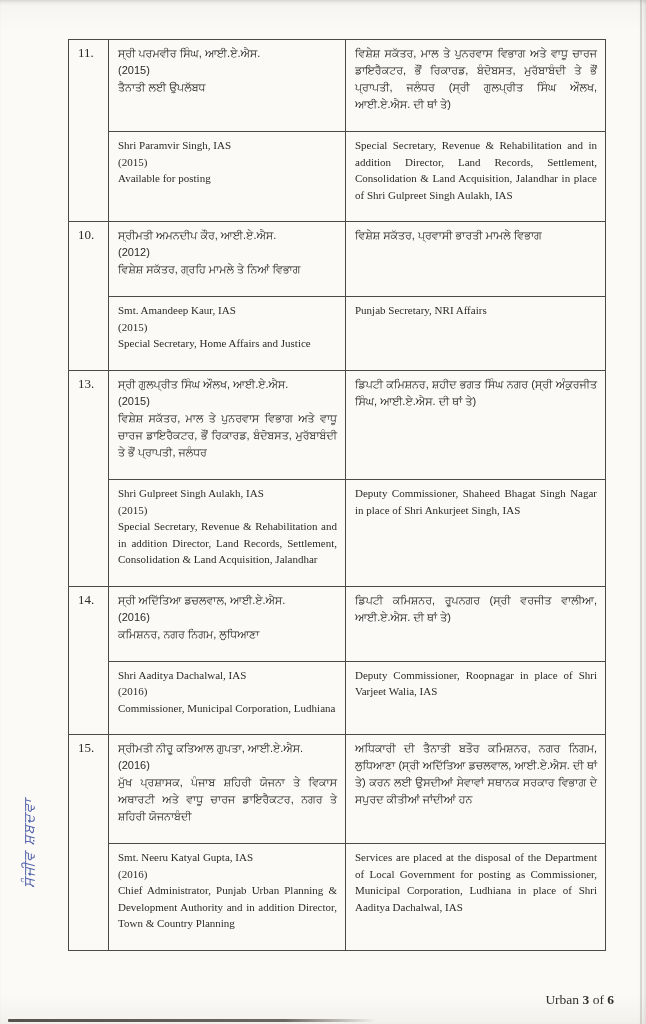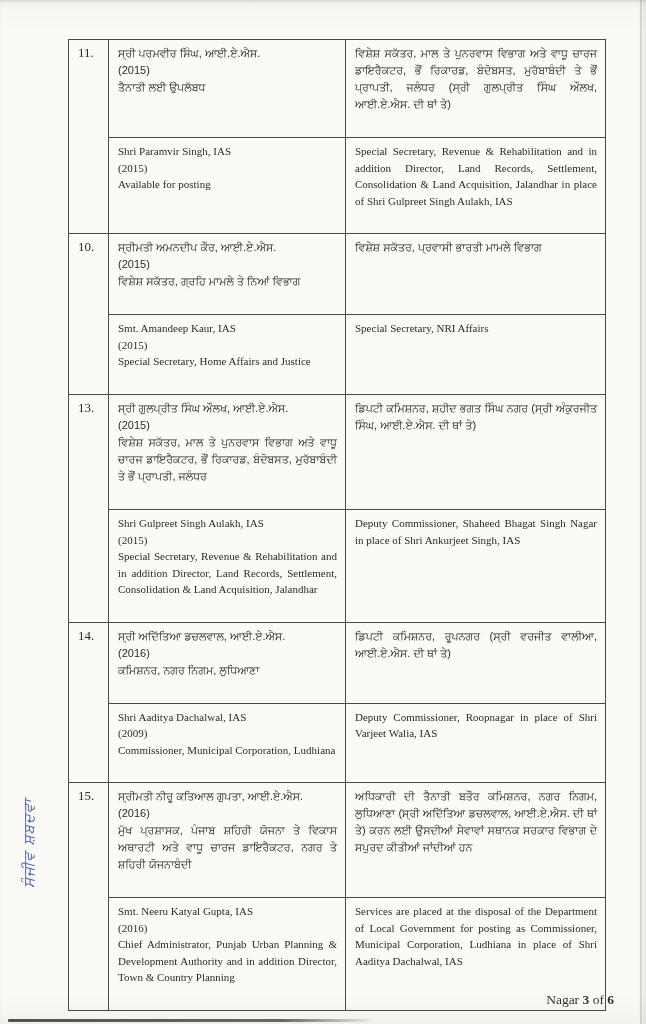--- a/index.html
+++ b/index.html
@@ -23,21 +23,21 @@
     left: 68px;
     top: 39px;
     width: 537px;
     border-collapse: collapse;
     table-layout: fixed;
     color: #2b2b28;
   }
   table.orders td {
     border: 1px solid #4a4a46;
     vertical-align: top;
-    padding: 5px 8px 24px 9px;
+    padding: 5px 8px 18px 9px;
     white-space: pre-line;
     text-align: justify;
   }
   td.num {
     text-align: center;
     padding-top: 7px;
     font-size: 13px;
     white-space: normal;
     font-family: "Liberation Serif", serif;
   }
@@ -117,29 +117,29 @@
       <tr style="height:74px">
         <td class="en">Shri Paramvir Singh, IAS
 (2015)
 Available for posting</td>
         <td class="en">Special Secretary, Revenue &amp; Rehabilitation and in addition Director, Land Records, Settlement, Consolidation &amp; Land Acquisition, Jalandhar in place of Shri Gulpreet Singh Aulakh, IAS</td>
       </tr>
 
       <tr style="height:58px">
         <td class="num" rowspan="2">10.</td>
         <td class="pa">ਸ੍ਰੀਮਤੀ ਅਮਨਦੀਪ ਕੌਰ, ਆਈ.ਏ.ਐਸ.
-(2015)
+(2012)
 ਵਿਸ਼ੇਸ਼ ਸਕੱਤਰ, ਗ੍ਰਹਿ ਮਾਮਲੇ ਤੇ ਨਿਆਂ ਵਿਭਾਗ</td>
         <td class="pa">ਵਿਸ਼ੇਸ਼ ਸਕੱਤਰ, ਪ੍ਰਵਾਸੀ ਭਾਰਤੀ ਮਾਮਲੇ ਵਿਭਾਗ</td>
       </tr>
       <tr style="height:52px">
         <td class="en">Smt. Amandeep Kaur, IAS
 (2015)
 Special Secretary, Home Affairs and Justice</td>
-        <td class="en">Special Secretary, NRI Affairs</td>
+        <td class="en">Punjab Secretary, NRI Affairs</td>
       </tr>
 
       <tr style="height:98px">
         <td class="num" rowspan="2">13.</td>
         <td class="pa">ਸ੍ਰੀ ਗੁਲਪ੍ਰੀਤ ਸਿੰਘ ਔਲਖ, ਆਈ.ਏ.ਐਸ.
 (2015)
 ਵਿਸ਼ੇਸ਼ ਸਕੱਤਰ, ਮਾਲ ਤੇ ਪੁਨਰਵਾਸ ਵਿਭਾਗ ਅਤੇ ਵਾਧੂ ਚਾਰਜ ਡਾਇਰੈਕਟਰ, ਭੌਂ ਰਿਕਾਰਡ, ਬੰਦੋਬਸਤ, ਮੁਰੱਬਾਬੰਦੀ ਤੇ ਭੌਂ ਪ੍ਰਾਪਤੀ, ਜਲੰਧਰ</td>
         <td class="pa">ਡਿਪਟੀ ਕਮਿਸ਼ਨਰ, ਸ਼ਹੀਦ ਭਗਤ ਸਿੰਘ ਨਗਰ (ਸ੍ਰੀ ਅੰਕੁਰਜੀਤ ਸਿੰਘ, ਆਈ.ਏ.ਐਸ. ਦੀ ਥਾਂ ਤੇ)</td>
       </tr>
       <tr style="height:97px">
@@ -151,21 +151,21 @@
 
       <tr style="height:58px">
         <td class="num" rowspan="2">14.</td>
         <td class="pa">ਸ੍ਰੀ ਅਦਿੱਤਿਆ ਡਚਲਵਾਲ, ਆਈ.ਏ.ਐਸ.
 (2016)
 ਕਮਿਸ਼ਨਰ, ਨਗਰ ਨਿਗਮ, ਲੁਧਿਆਣਾ</td>
         <td class="pa">ਡਿਪਟੀ ਕਮਿਸ਼ਨਰ, ਰੂਪਨਗਰ (ਸ੍ਰੀ ਵਰਜੀਤ ਵਾਲੀਆ, ਆਈ.ਏ.ਐਸ. ਦੀ ਥਾਂ ਤੇ)</td>
       </tr>
       <tr style="height:57px">
         <td class="en">Shri Aaditya Dachalwal, IAS
-(2009)
+(2016)
 Commissioner, Municipal Corporation, Ludhiana</td>
         <td class="en">Deputy Commissioner, Roopnagar in place of Shri Varjeet Walia, IAS</td>
       </tr>
 
       <tr style="height:102px">
         <td class="num" rowspan="2">15.</td>
         <td class="pa">ਸ੍ਰੀਮਤੀ ਨੀਰੂ ਕਤਿਆਲ ਗੁਪਤਾ, ਆਈ.ਏ.ਐਸ.
 (2016)
 ਮੁੱਖ ਪ੍ਰਸ਼ਾਸਕ, ਪੰਜਾਬ ਸ਼ਹਿਰੀ ਯੋਜਨਾ ਤੇ ਵਿਕਾਸ ਅਥਾਰਟੀ ਅਤੇ ਵਾਧੂ ਚਾਰਜ ਡਾਇਰੈਕਟਰ, ਨਗਰ ਤੇ ਸ਼ਹਿਰੀ ਯੋਜਨਾਬੰਦੀ</td>
         <td class="pa">ਅਧਿਕਾਰੀ ਦੀ ਤੈਨਾਤੀ ਬਤੌਰ ਕਮਿਸ਼ਨਰ, ਨਗਰ ਨਿਗਮ, ਲੁਧਿਆਣਾ (ਸ੍ਰੀ ਅਦਿੱਤਿਆ ਡਚਲਵਾਲ, ਆਈ.ਏ.ਐਸ. ਦੀ ਥਾਂ ਤੇ) ਕਰਨ ਲਈ ਉਸਦੀਆਂ ਸੇਵਾਵਾਂ ਸਥਾਨਕ ਸਰਕਾਰ ਵਿਭਾਗ ਦੇ ਸਪੁਰਦ ਕੀਤੀਆਂ ਜਾਂਦੀਆਂ ਹਨ</td>
@@ -174,21 +174,21 @@
         <td class="en">Smt. Neeru Katyal Gupta, IAS
 (2016)
 Chief Administrator, Punjab Urban Planning &amp; Development Authority and in addition Director, Town &amp; Country Planning</td>
         <td class="en">Services are placed at the disposal of the Department of Local Government for posting as Commissioner, Municipal Corporation, Ludhiana in place of Shri Aaditya Dachalwal, IAS</td>
       </tr>
 
     </tbody>
   </table>
 
   <div class="footer">
-    <span>Nagar</span>
+    <span>Urban</span>
     <b>3</b>
     <span>of</span>
     <b>6</b>
   </div>
 
   <div class="scan-edge-bottom"></div>
   <div class="scan-edge-right"></div>
 </div>
 
 </body></html>

